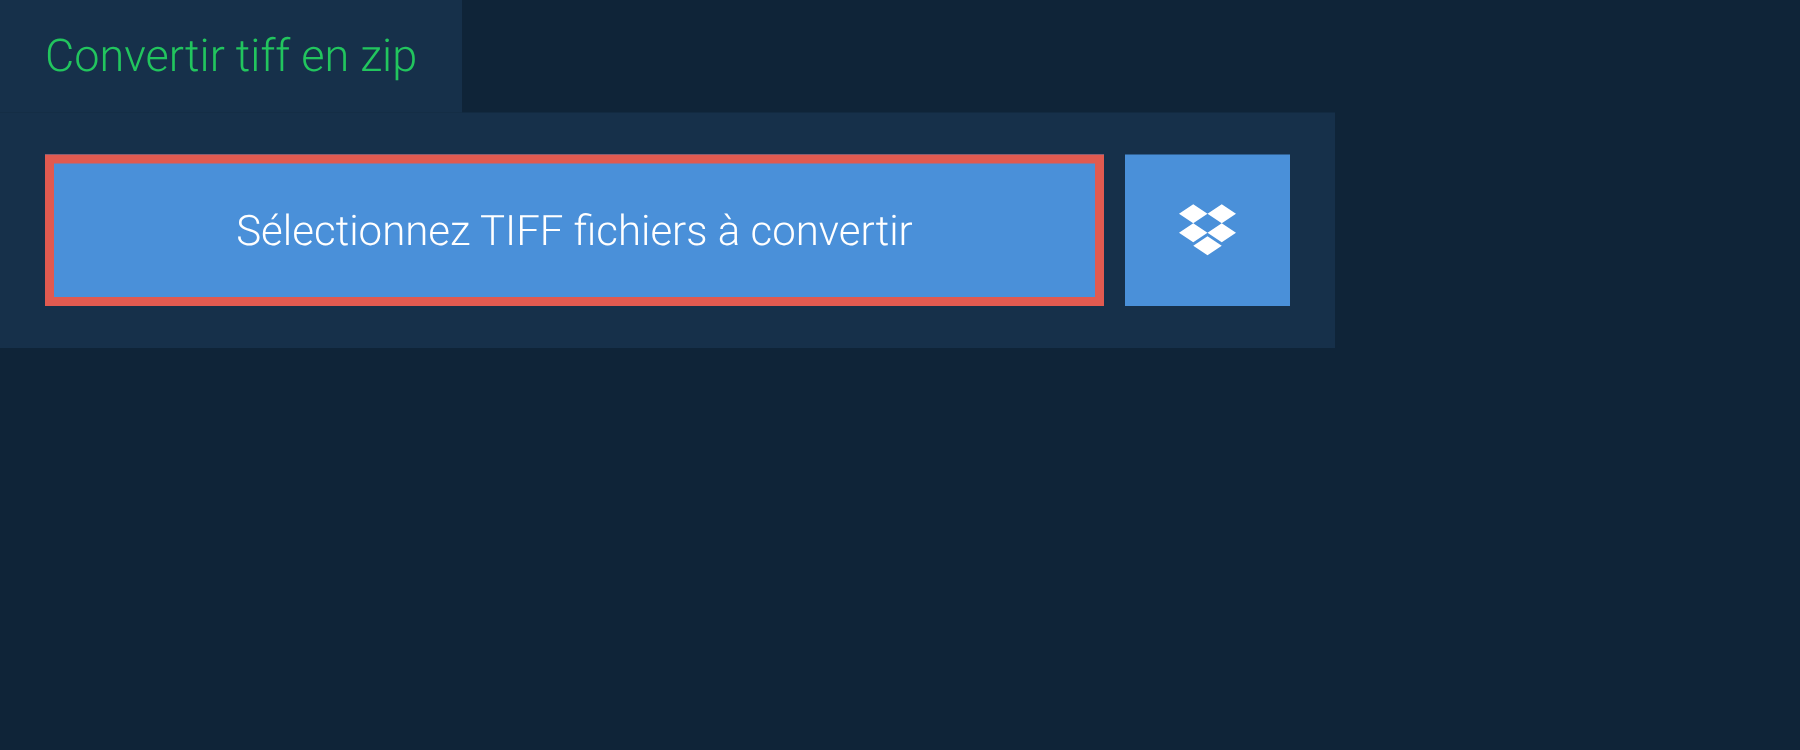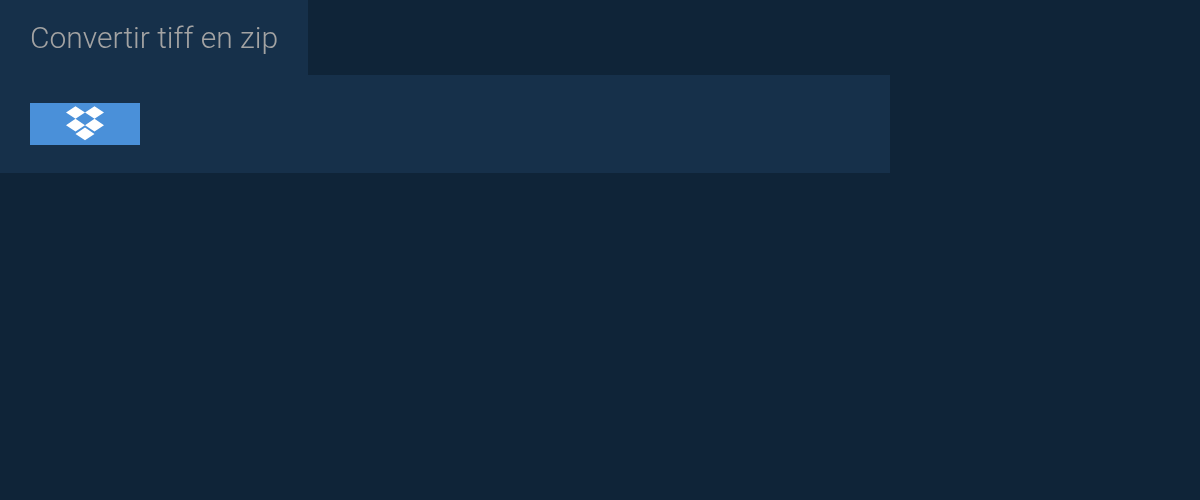--- a/index.html
+++ b/index.html
@@ -11,21 +11,21 @@
       width: 1200px;
       height: 500px;
       background-color: #0f2438;
       font-family: -apple-system, BlinkMacSystemFont, "Segoe UI", Roboto, Helvetica, Arial, sans-serif;
       overflow: hidden;
     }
     .tab {
       background-color: #16304a;
       padding: 20px 30px;
       display: inline-block;
-      color: #a3a3a3;
+      color: #22c55e;
       font-size: 30px;
       font-weight: 300;
     }
     .panel {
       background-color: #16304a;
       padding: 28px 30px;
       width: 890px;
     }
     .button-row {
       display: flex;
@@ -64,20 +64,23 @@
 <body>
 
 
 
 <div class="tab">
   <span>Convertir tiff en zip</span>
 </div>
 
 <div class="panel">
   <div class="button-row">
+    <div class="select-button">
+      <span>Sélectionnez TIFF fichiers à convertir</span>
+    </div>
     <div class="dropbox-button">
       <span>
         <svg viewBox="0 0 24 24">
           <path d="M6 2L12 6L6 10L0 6L6 2M18 2L24 6L18 10L12 6L18 2M0 14L6 10L12 14L6 18L0 14M18 10L24 14L18 18L12 14L18 10M6 19.5L12 15.5L18 19.5L12 23.5L6 19.5Z"></path>
         </svg>
       </span>
     </div>
   </div>
 </div>
 

